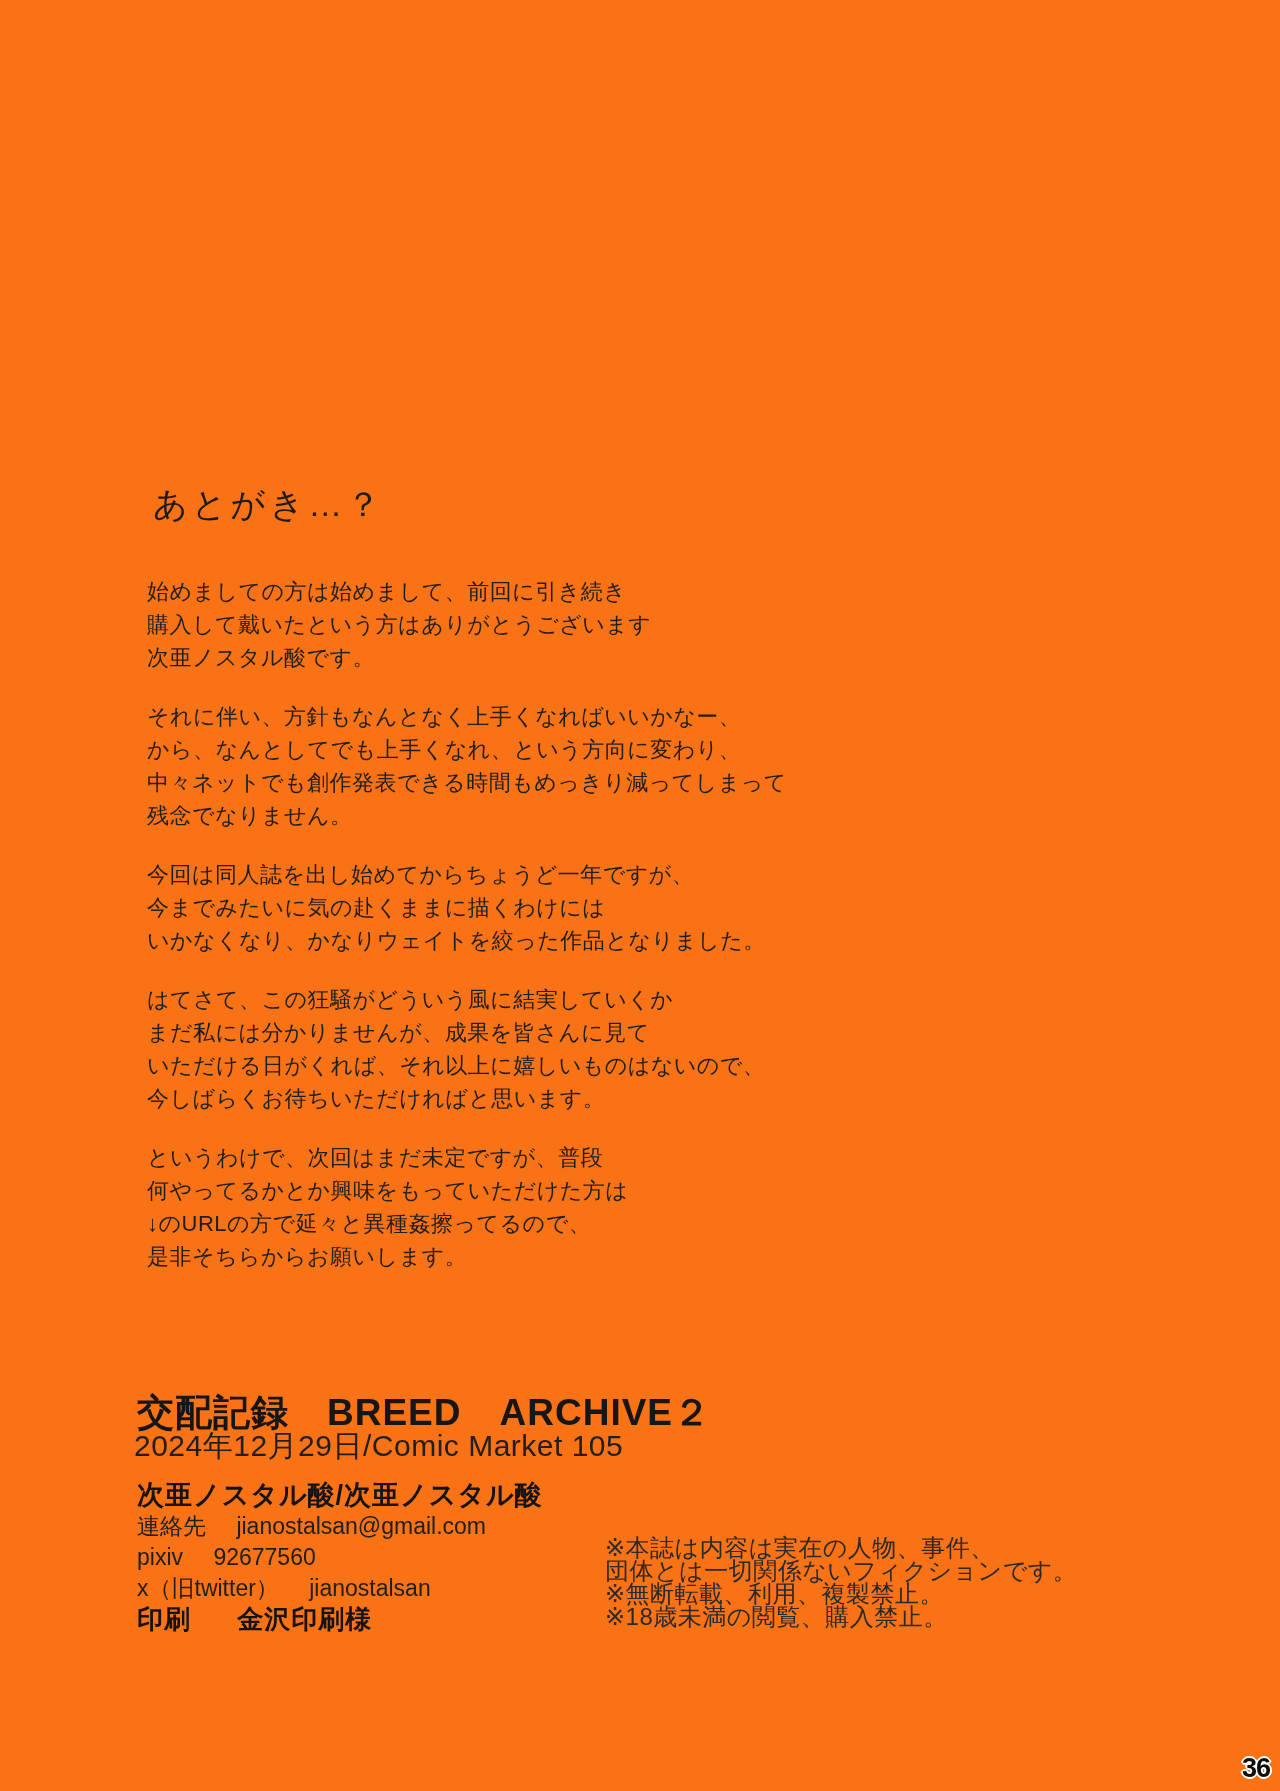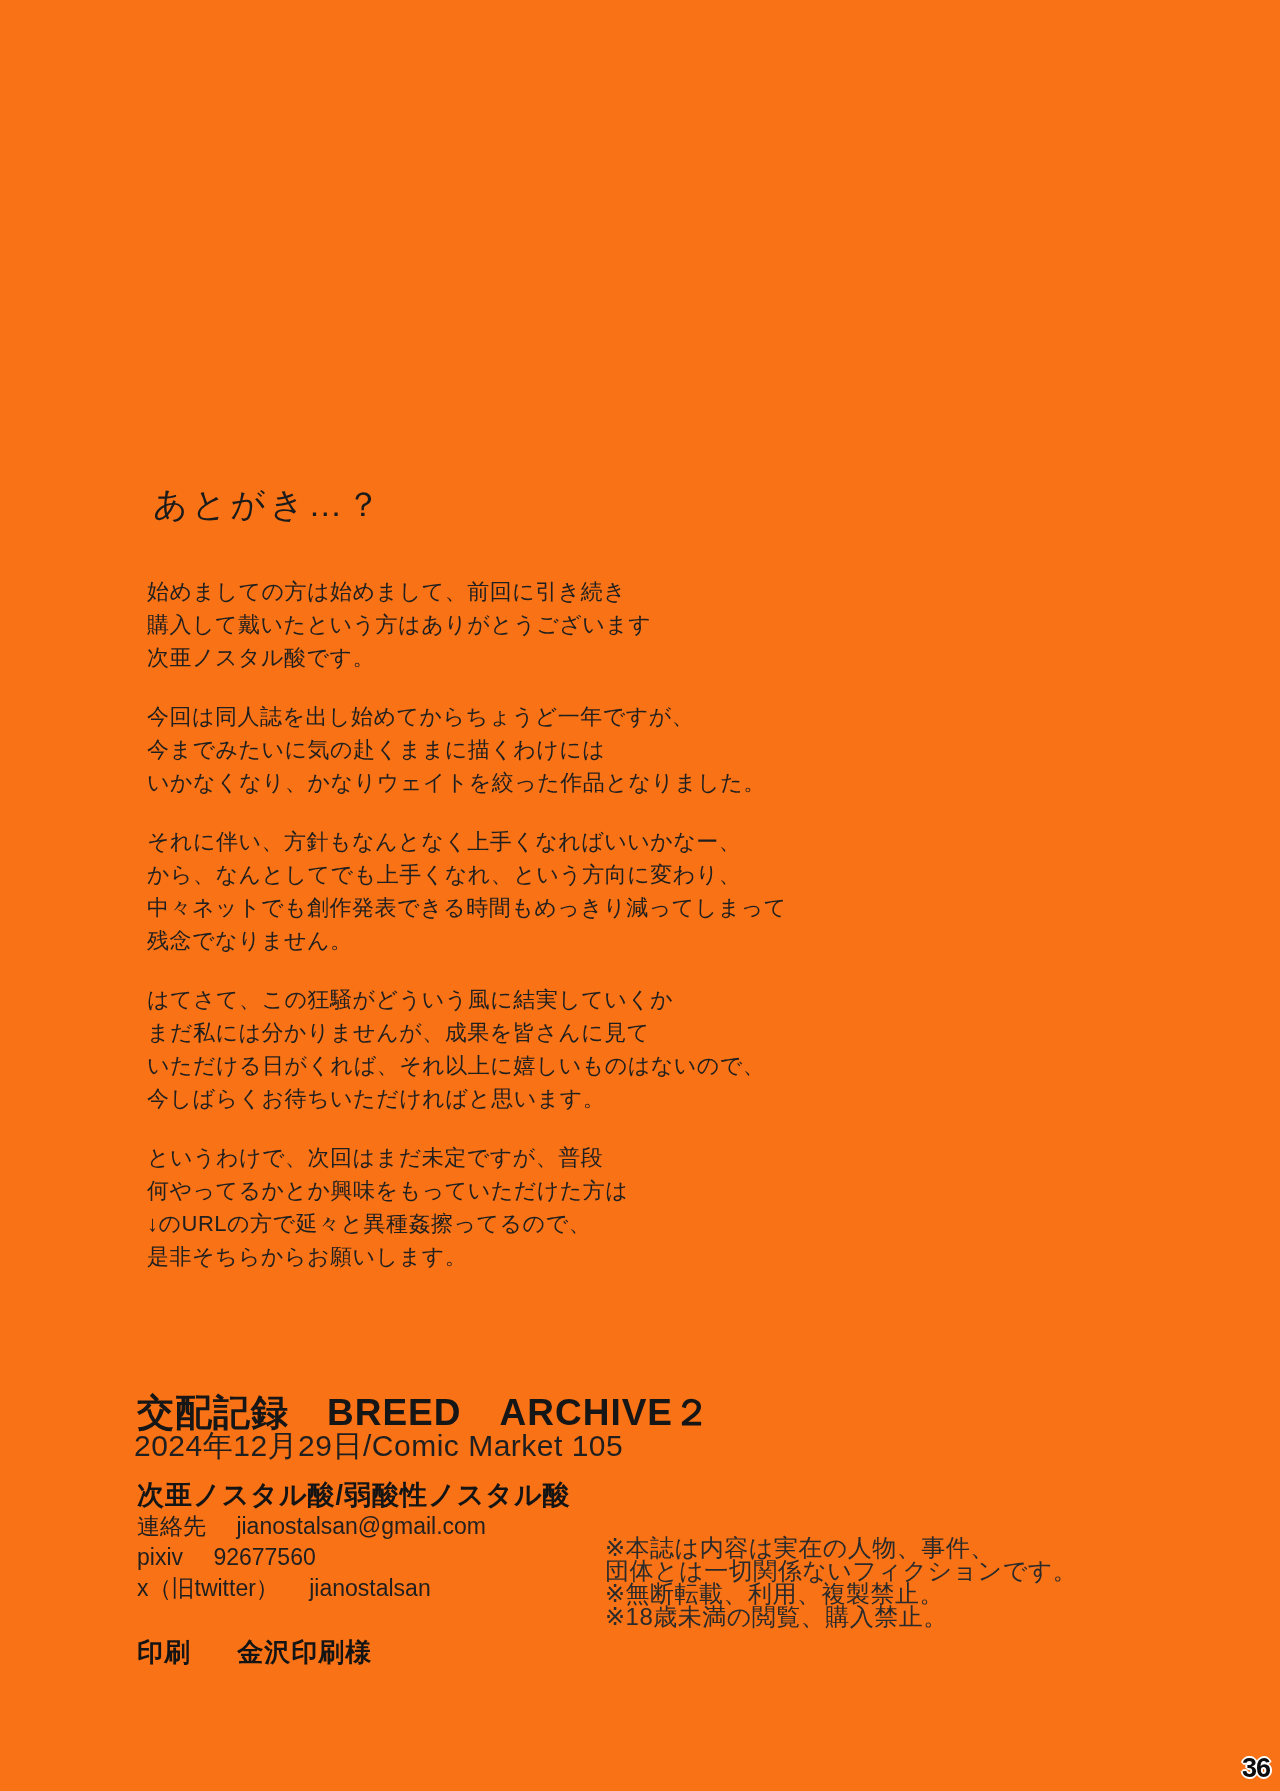--- a/index.html
+++ b/index.html
@@ -78,21 +78,20 @@
     font-size: 27px;
     font-weight: bold;
     letter-spacing: 1px;
     color: #141414;
   }
   .credits .line.bold-printer {
     font-size: 26px;
     font-weight: bold;
     letter-spacing: 1px;
     color: #141414;
-    margin-top: 33px;
   }
   .credits .label {
     display: inline-block;
     margin-right: 24px;
   }
   .credits .line.bold-printer .label {
     margin-right: 38px;
   }
 
   
@@ -126,43 +125,43 @@
 <body>
 
 <div id="page">
 
   <div class="afterword-title">あとがき…？</div>
 
   <div class="body-text">
     <p class="pre">始めましての方は始めまして、前回に引き続き
 購入して戴いたという方はありがとうございます
 次亜ノスタル酸です。</p>
-    <p class="pre">今回は同人誌を出し始めてからちょうど一年ですが、
-今までみたいに気の赴くままに描くわけには
-いかなくなり、かなりウェイトを絞った作品となりました。</p>
     <p class="pre">それに伴い、方針もなんとなく上手くなればいいかなー、
 から、なんとしてでも上手くなれ、という方向に変わり、
 中々ネットでも創作発表できる時間もめっきり減ってしまって
 残念でなりません。</p>
+    <p class="pre">今回は同人誌を出し始めてからちょうど一年ですが、
+今までみたいに気の赴くままに描くわけには
+いかなくなり、かなりウェイトを絞った作品となりました。</p>
     <p class="pre">はてさて、この狂騒がどういう風に結実していくか
 まだ私には分かりませんが、成果を皆さんに見て
 いただける日がくれば、それ以上に嬉しいものはないので、
 今しばらくお待ちいただければと思います。</p>
     <p class="pre">というわけで、次回はまだ未定ですが、普段
 何やってるかとか興味をもっていただけた方は
 ↓のURLの方で延々と異種姦擦ってるので、
 是非そちらからお願いします。</p>
   </div>
 
   <div class="colophon-title">交配記録　BREED　ARCHIVE２</div>
 
   <div class="colophon-date">2024年12月29日/Comic Market 105</div>
 
   <div class="credits">
-    <div class="line bold-name">次亜ノスタル酸/弱酸性ノスタル酸</div>
+    <div class="line bold-name">次亜ノスタル酸/次亜ノスタル酸</div>
     <div class="line">
       <span class="label">連絡先</span>
       <span>jianostalsan@gmail.com</span>
     </div>
     <div class="line">
       <span class="label">pixiv</span>
       <span>92677560</span>
     </div>
     <div class="line">
       <span class="label">x（旧twitter）</span>

